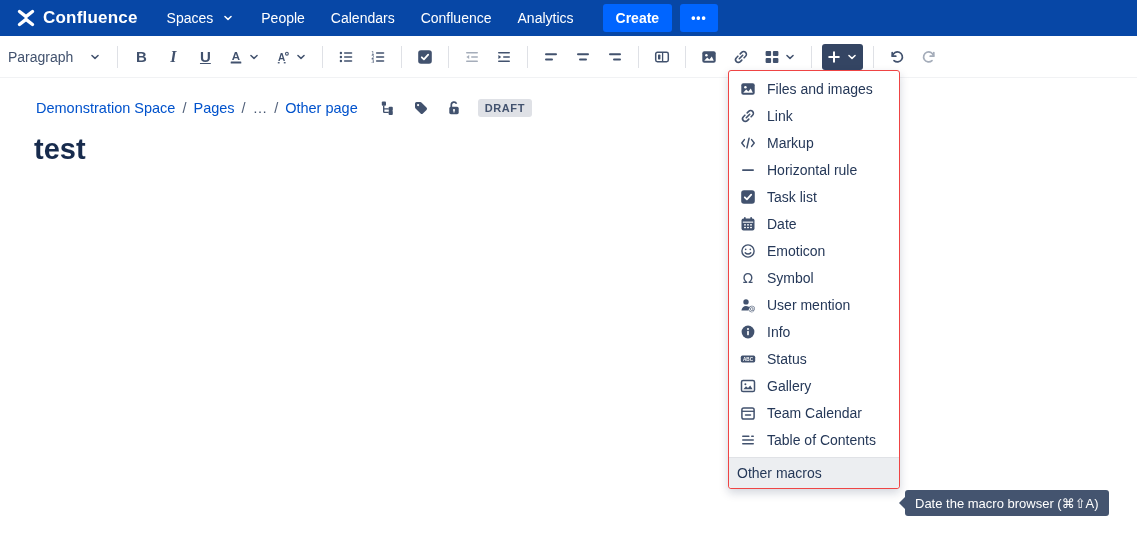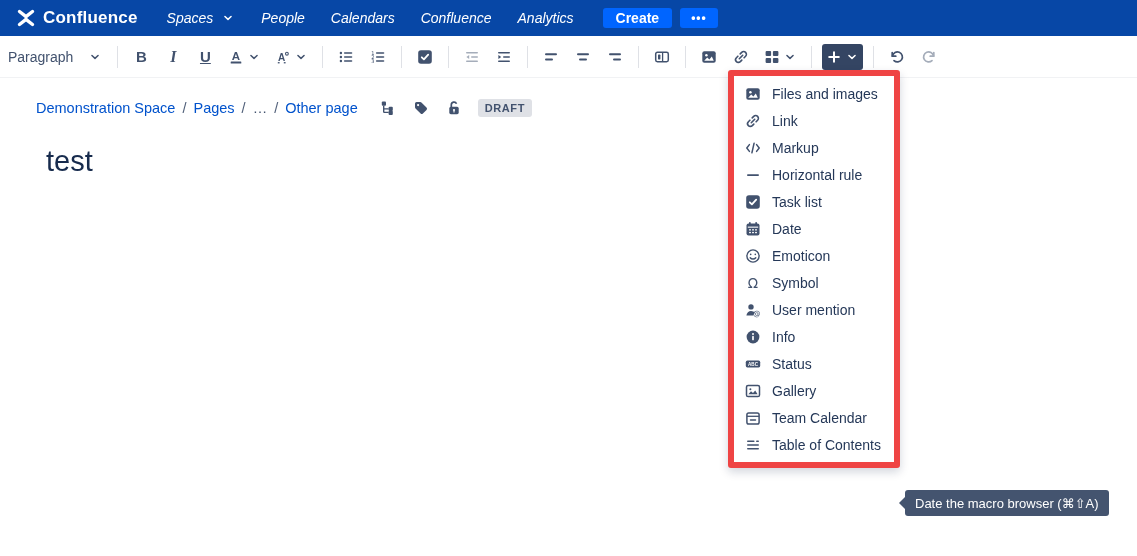--- a/index.html
+++ b/index.html
@@ -11,25 +11,25 @@
 
   
   .topnav {
     position:absolute; top:0; left:0; right:0; height:36px;
     background:#0747A6; display:flex; align-items:center; padding:0 12px;
   }
   .brand { display:flex; align-items:center; gap:7px; margin:0 16px 0 4px; cursor:pointer; }
   .brand-text { color:#FFFFFF; font-size:17px; font-weight:600; letter-spacing:.2px; }
   .nav-item {
     color:#FFFFFF; font-size:14px; margin:0 13px; display:flex; align-items:center; gap:5px;
-    cursor:pointer; white-space:nowrap;font-style:italic;
+    cursor:pointer; white-space:nowrap;
   }
   .create-btn, .more-btn {
     background:#0065FF; color:#FFFFFF; border:none; border-radius:3px;
-    font-family:inherit; font-size:14px; font-weight:700; height:20px; cursor:pointer;
+    font-family:inherit; font-size:14px; font-weight:700; height:28px; cursor:pointer;
   }
   .create-btn { padding:0 13px; margin-left:16px; }
   .more-btn { padding:0 11px; margin-left:8px; letter-spacing:1px; font-size:12px; }
 
   
   .toolbar {
     position:absolute; top:36px; left:0; right:0; height:42px;
     display:flex; align-items:center; padding:0 0;
     background:#FFFFFF; border-bottom:1px solid #F1F2F4;
   }
@@ -57,26 +57,26 @@
   .crumb-row { position:absolute; top:99px; left:36px; display:flex; align-items:center; font-size:14.5px; }
   .crumb { color:#0052CC; cursor:pointer; white-space:nowrap; }
   .crumb.muted { color:#42526E; }
   .crumb-sep { color:#505F79; margin:0 7px; }
   .bc-icons { display:flex; align-items:center; gap:17px; margin-left:22px; }
   .bc-icon { cursor:pointer; }
   .draft-badge {
     background:#DFE1E6; color:#42526E; font-size:11px; font-weight:bold; letter-spacing:.6px;
     padding:3px 7px; border-radius:3px; margin-left:16px;
   }
-  .page-title { position:absolute; top:133px; left:34px; font-size:29px; font-weight:400; color:#172B4D; margin:12px; }
+  .page-title { position:absolute; top:133px; left:34px; font-size:29px; font-weight:700; color:#172B4D; margin:0; }
 
   
   .insert-menu {
     position:absolute; left:728px; top:70px; width:172px; z-index:5;
-    background:#FFFFFF; border:6px solid #ef4444; border-radius:3px;
+    background:#FFFFFF; border:1px solid #ef4444; border-radius:3px;
     box-shadow:0 4px 10px rgba(9,30,66,.18);
   }
   .menu-list { padding:4px 0; }
   .menu-item {
     display:flex; align-items:center; gap:11px; height:27px; padding:0 11px;
     font-size:14px; color:#253858; cursor:pointer; white-space:nowrap;
   }
   .menu-footer {
     height:31px; display:flex; align-items:center; padding:0 8px;
     background:#ECEEF1; border-top:1px solid #E0E2E6; border-radius:0 0 3px 3px;
@@ -521,18 +521,21 @@
           <svg width="16" height="16" viewBox="0 0 16 16" fill="#42526E">
             <rect x="2" y="3.4" width="7.6" height="1.6" rx="0.8"></rect>
             <rect x="11" y="3.4" width="3" height="1.6" rx="0.8"></rect>
             <rect x="2" y="7.2" width="12" height="1.6" rx="0.8"></rect>
             <rect x="2" y="11" width="12" height="1.6" rx="0.8"></rect>
           </svg>
         </span>
         <span>Table of Contents</span>
       </div>
     </div>
+  <div class="menu-footer">
+    <span>Other macros</span>
+  </div>
 </div>
 
 <div class="tooltip">
   <span class="tooltip-arrow"></span>
   <span>Date the macro browser (⌘⇧A)</span>
 </div>
 
 </body></html>

